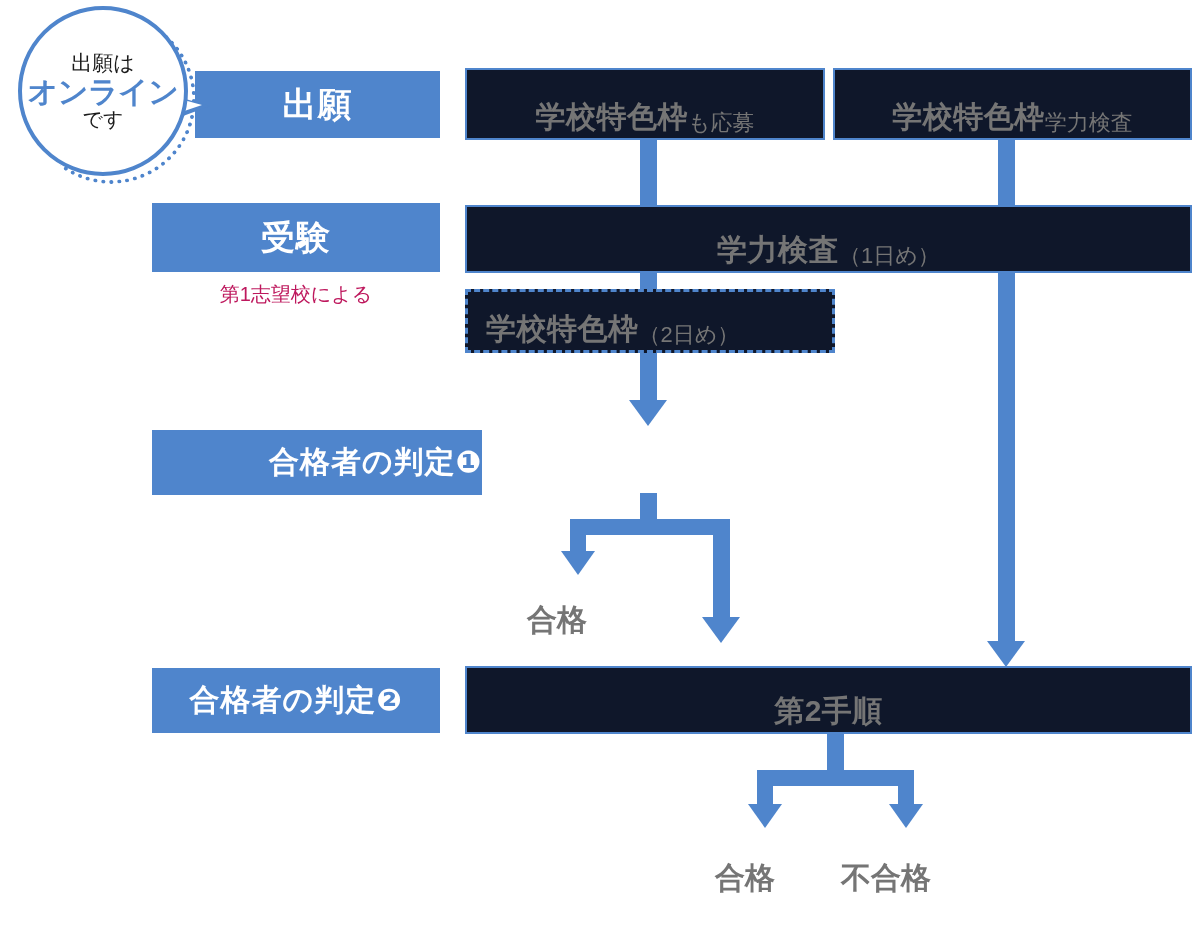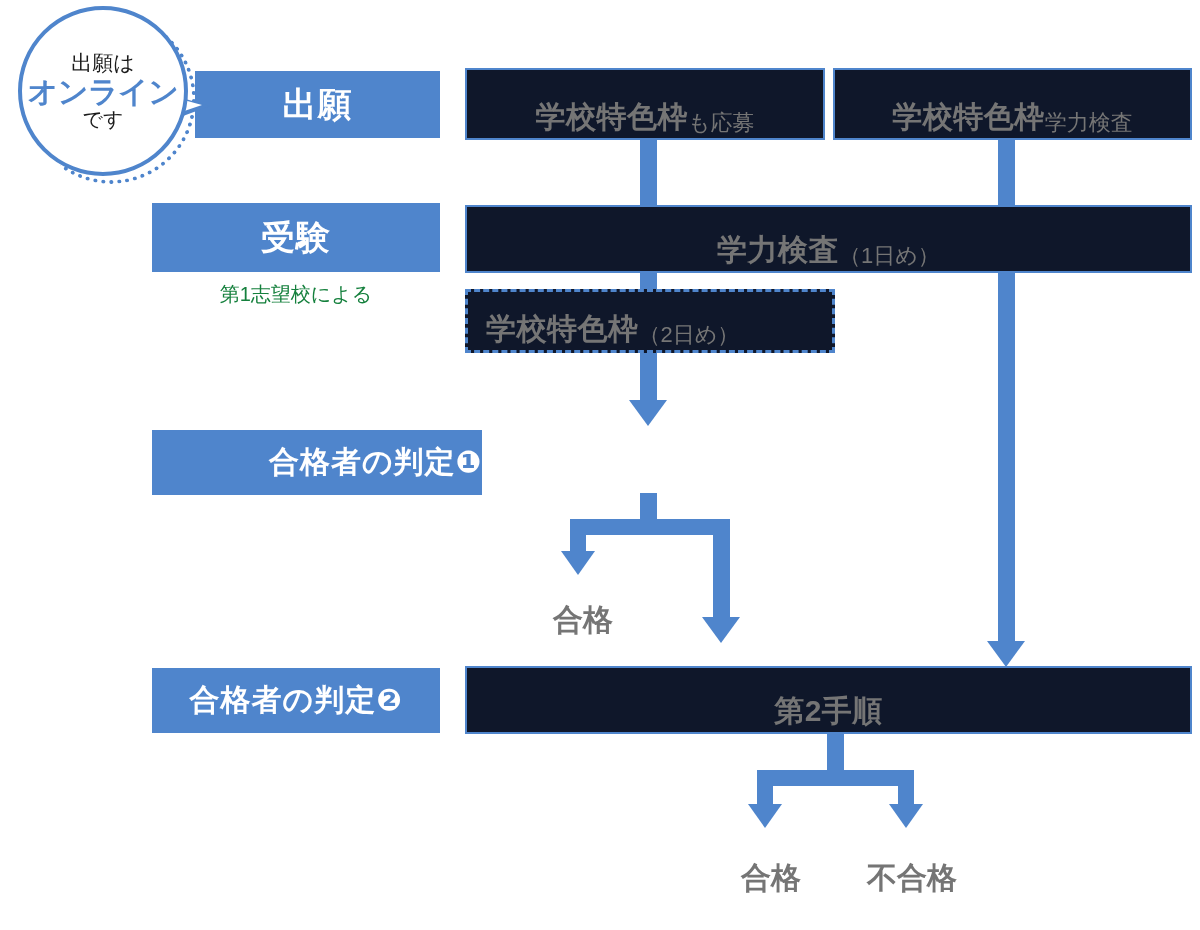--- a/index.html
+++ b/index.html
@@ -72,21 +72,21 @@
     background: #4f85cc;
     color: #ffffff;
     font-weight: 700;
     display: flex;
     align-items: center;
     justify-content: center;
     letter-spacing: 1px;
     z-index: 2;
   }
   .stage-sub {
-    color: #15803d;
+    color: #be185d;
     font-size: 20px;
     text-align: center;
     white-space: nowrap;
   }
 
   
   .flow-box {
     background: #0f172a;
     border: 2px solid #4f85cc;
     box-sizing: border-box;
@@ -116,21 +116,20 @@
     border-top: 24px solid #4f85cc;
   }
 
   
   .outcome {
     color: #757575;
     font-size: 30px;
     font-weight: 700;
     white-space: nowrap;
     z-index: 3;
-    margin-left: 26px;
   }
 </style>
 </head>
 <body>
 
 <div id="stage">
 
   <div class="abs" id="bubble-shadow"></div>
   <div class="abs" id="bubble-tail"></div>
   <div class="abs" id="bubble-tail-inner"></div>

